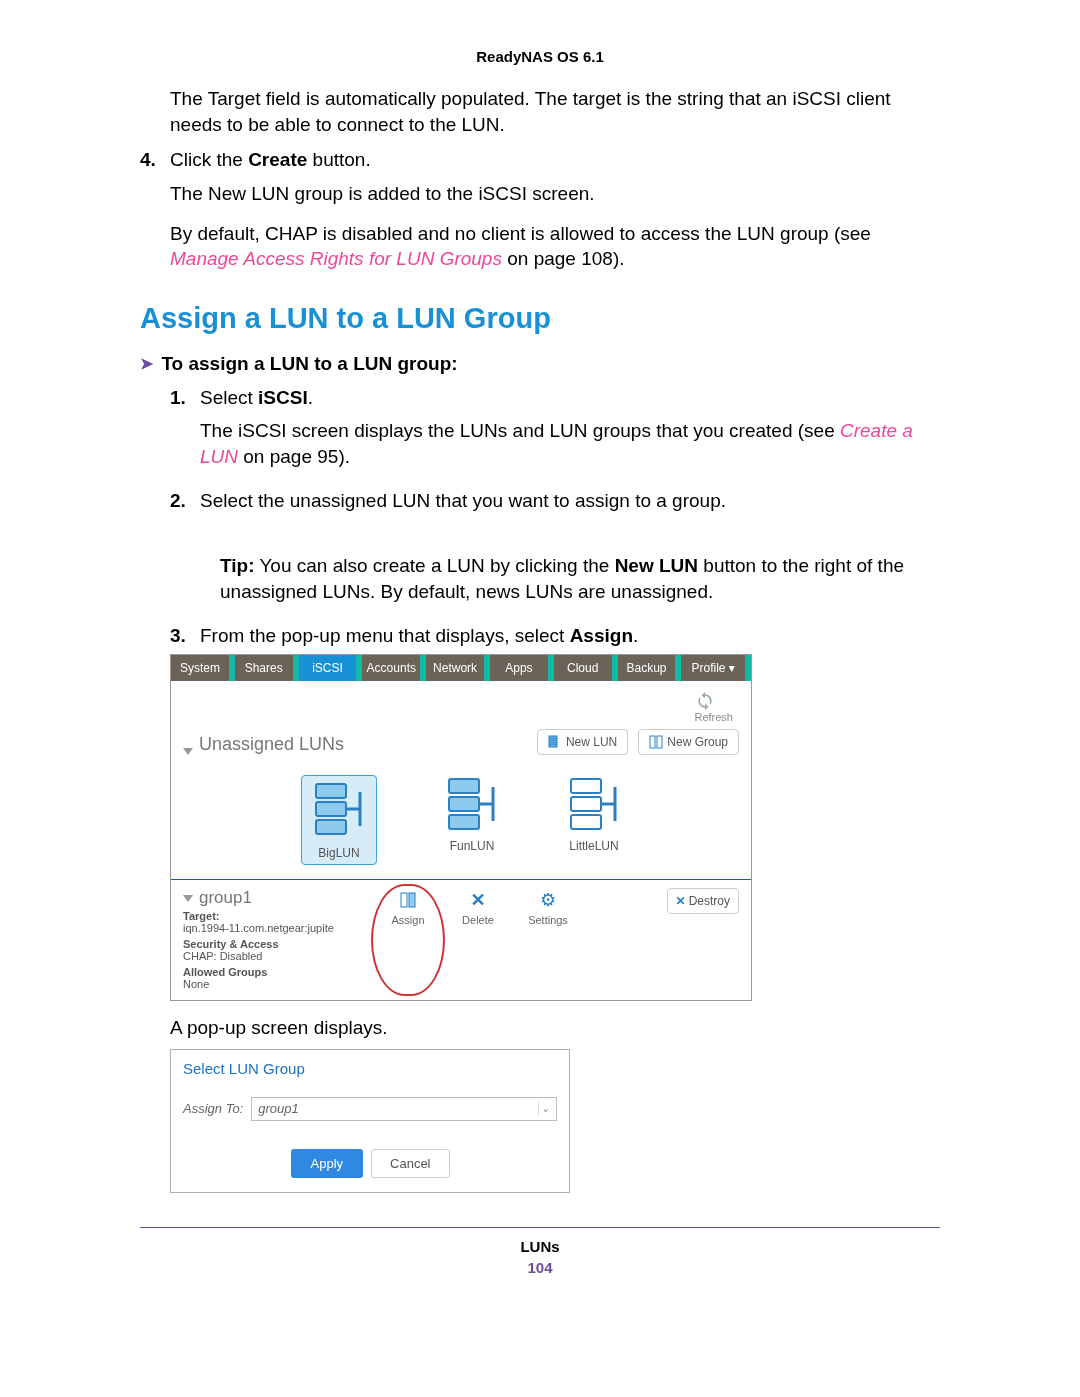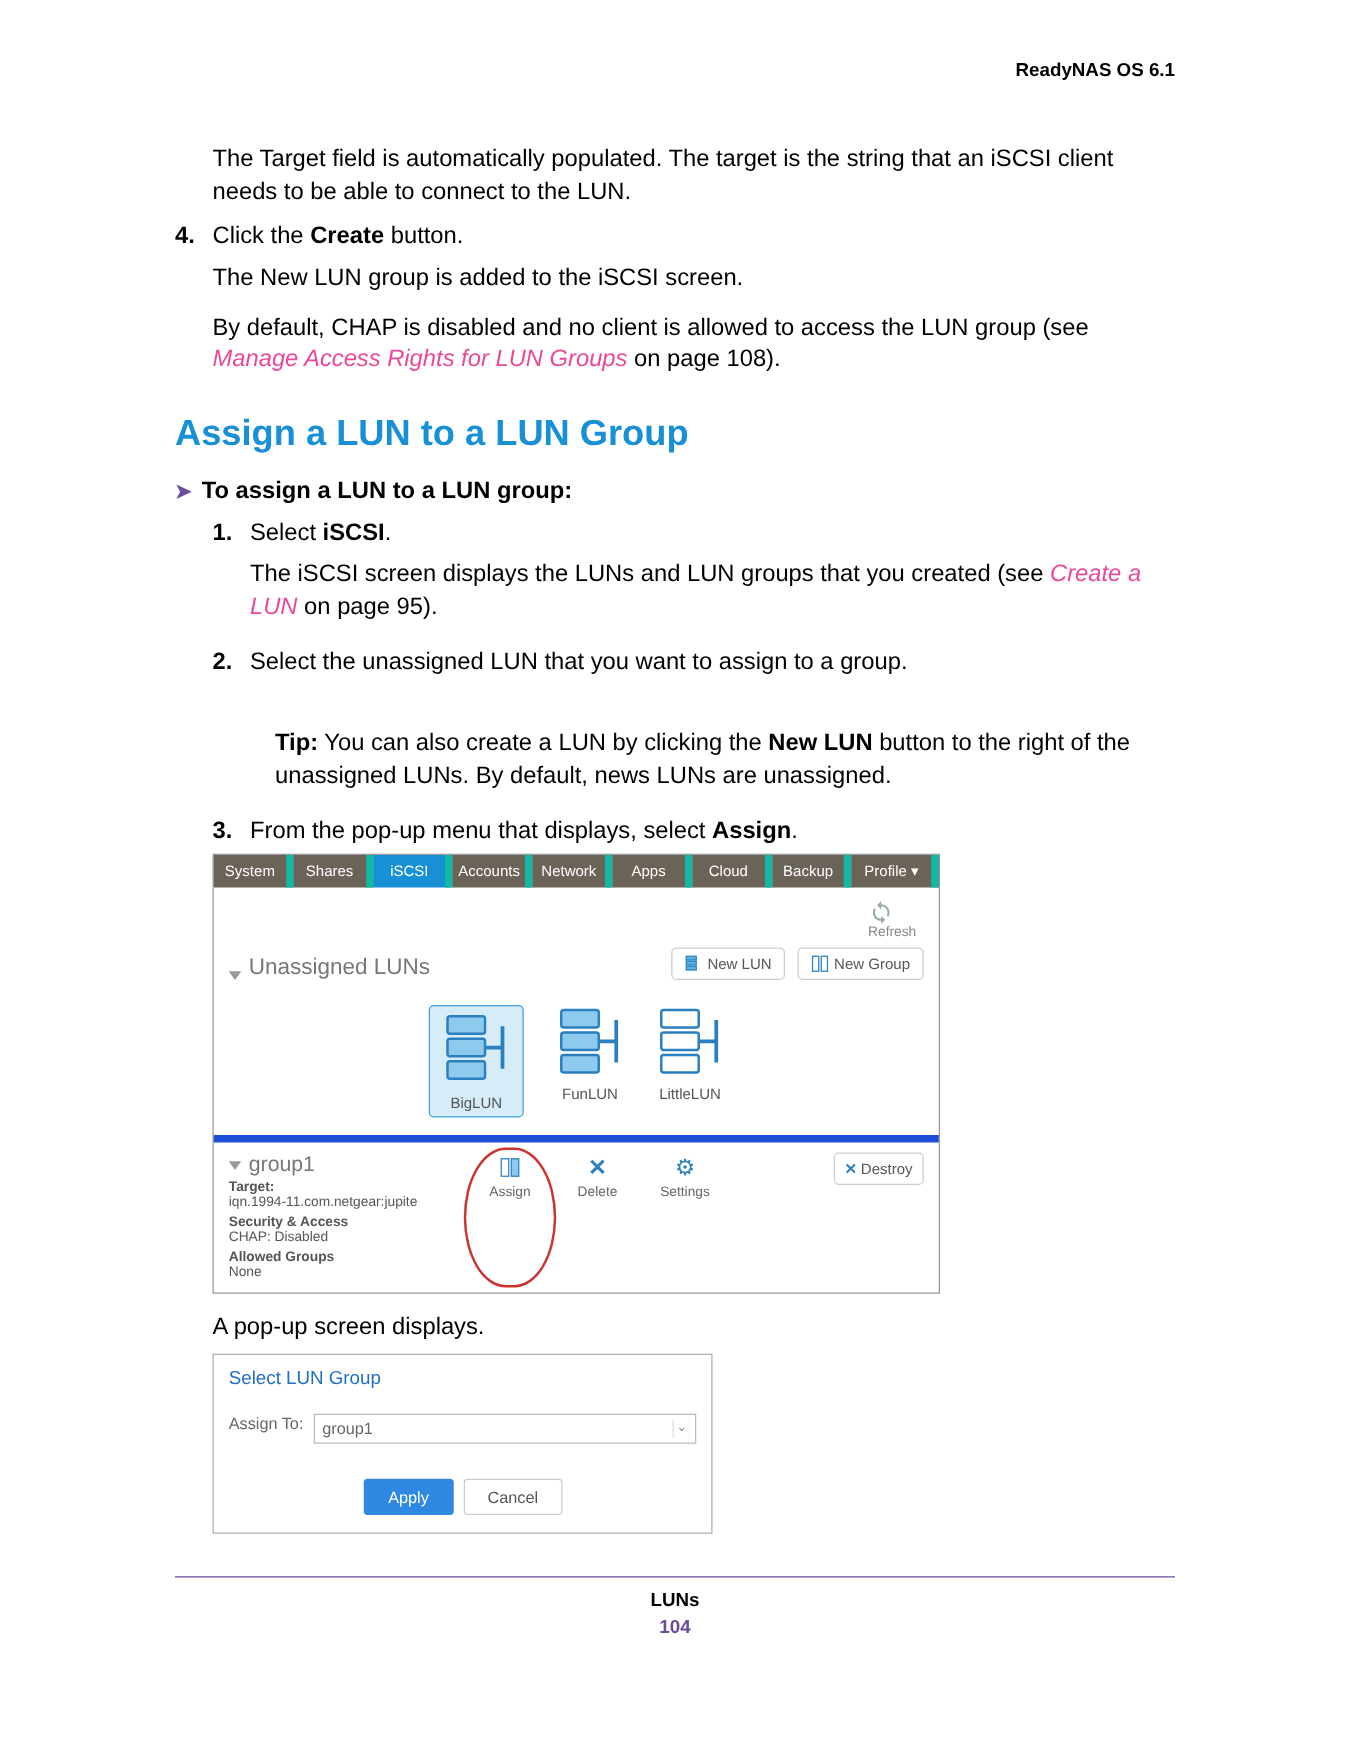--- a/index.html
+++ b/index.html
@@ -10,24 +10,24 @@
     font-family: Arial, Helvetica, sans-serif;
     color: #000;
     width: 1080px;
   }
   .page {
     width: 1080px;
     padding: 48px 140px 30px 140px;
     position: relative;
   }
   .header {
-    text-align: right;
+    text-align: center;
     font-weight: bold;
     font-size: 15px;
-    margin-bottom: 50px;
+    margin-bottom: 21px;
   }
   .para {
     font-size: 19px;
     line-height: 1.35;
     margin: 0 0 8px 0;
   }
   .ol-item {
     display: flex;
     margin: 10px 0 6px 0;
     font-size: 19px;
@@ -121,23 +121,23 @@
     font-size:12px;
     color:#555;
     background:#fff;
     display:flex;
     align-items:center;
     gap:4px;
   }
   .ss1-lun-row {
     display:flex;
     justify-content:center;
-    gap:26px;
+    gap:68px;
     padding:16px 0 14px 0;
-    border-bottom:6px solid #1d4ed8;
+    border-bottom:1px solid #1d4ed8;
   }
   .lun-item { text-align:center; font-size:12px; color:#555; }
   .lun-icon {
     width:54px; height:60px;
     display:block;
     margin: 0 auto 4px auto;
   }
   .lun-sel {
     background:#d6ecf9;
     border:1px solid #3aa0e0;
@@ -210,23 +210,24 @@
     background:#fff;
     font-size:13px;
   }
   .ss2-title {
     color:#1f6fc2;
     padding:10px 12px 2px 12px;
     font-size:15px;
   }
   .ss2-row {
     display:flex;
-    align-items:flex-start;
+    align-items:center;
     padding:18px 12px 8px 12px;
     gap:8px;
+    font-style:italic;
   }
   .ss2-select {
     flex:1;
     border:1px solid #bbb;
     height:24px;
     display:flex;
     align-items:center;
     padding:0 6px;
     color:#666;
     position:relative;

